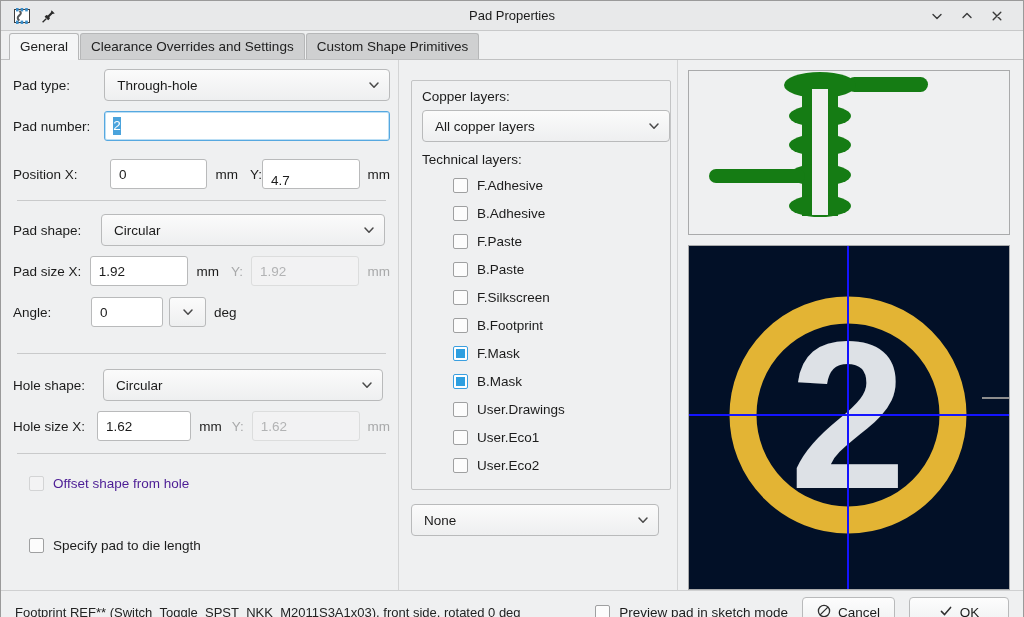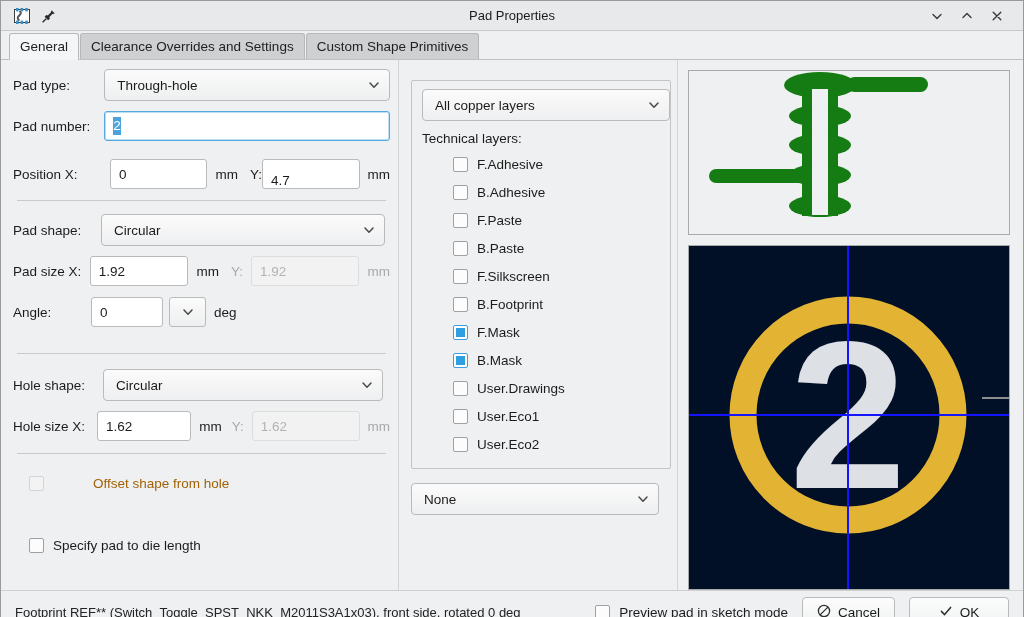--- a/index.html
+++ b/index.html
@@ -236,21 +236,21 @@
   .cbox.checked i {
     display:block;
     width: 9px; height: 9px;
     background: #2e9fe0;
   }
   .cbox.disabled {
     border-color: #d3d4d5;
     background: #f3f3f4;
   }
   .chklabel { font-size: 13.5px; }
-  .chklabel.dim { color: #a16207; margin-left: 40px; }
+  .chklabel.dim { color: #4c1d95; }
 
   
   .mid-col {
     width: 278px;
     min-width: 278px;
     box-sizing: border-box;
     padding: 20px 6px 0 12px;
     position: relative;
   }
   .fieldlabel {
@@ -509,20 +509,21 @@
       <div class="chkrow" style="margin-left:16px; margin-top:40px">
         <span class="cbox">
             <i></i>
           </span>
         <span class="chklabel">Specify pad to die length</span>
       </div>
     </div>
 
     <div class="mid-col">
       <div class="listbox">
+        <span class="fieldlabel">Copper layers:</span>
         <div class="combo" style="width:248px; margin-bottom:10px;">
           <span class="cval">All copper layers</span>
           <span class="chev">
             <svg width="14" height="14" viewBox="0 0 14 14">
                 <path d="M3 5 L7 9.3 L11 5" fill="none" stroke="#4a4a4a" stroke-width="1.5" stroke-linecap="round" stroke-linejoin="round"></path>
               </svg>
           </span>
         </div>
         <span class="fieldlabel" style="margin-bottom:4px">Technical layers:</span>
 

